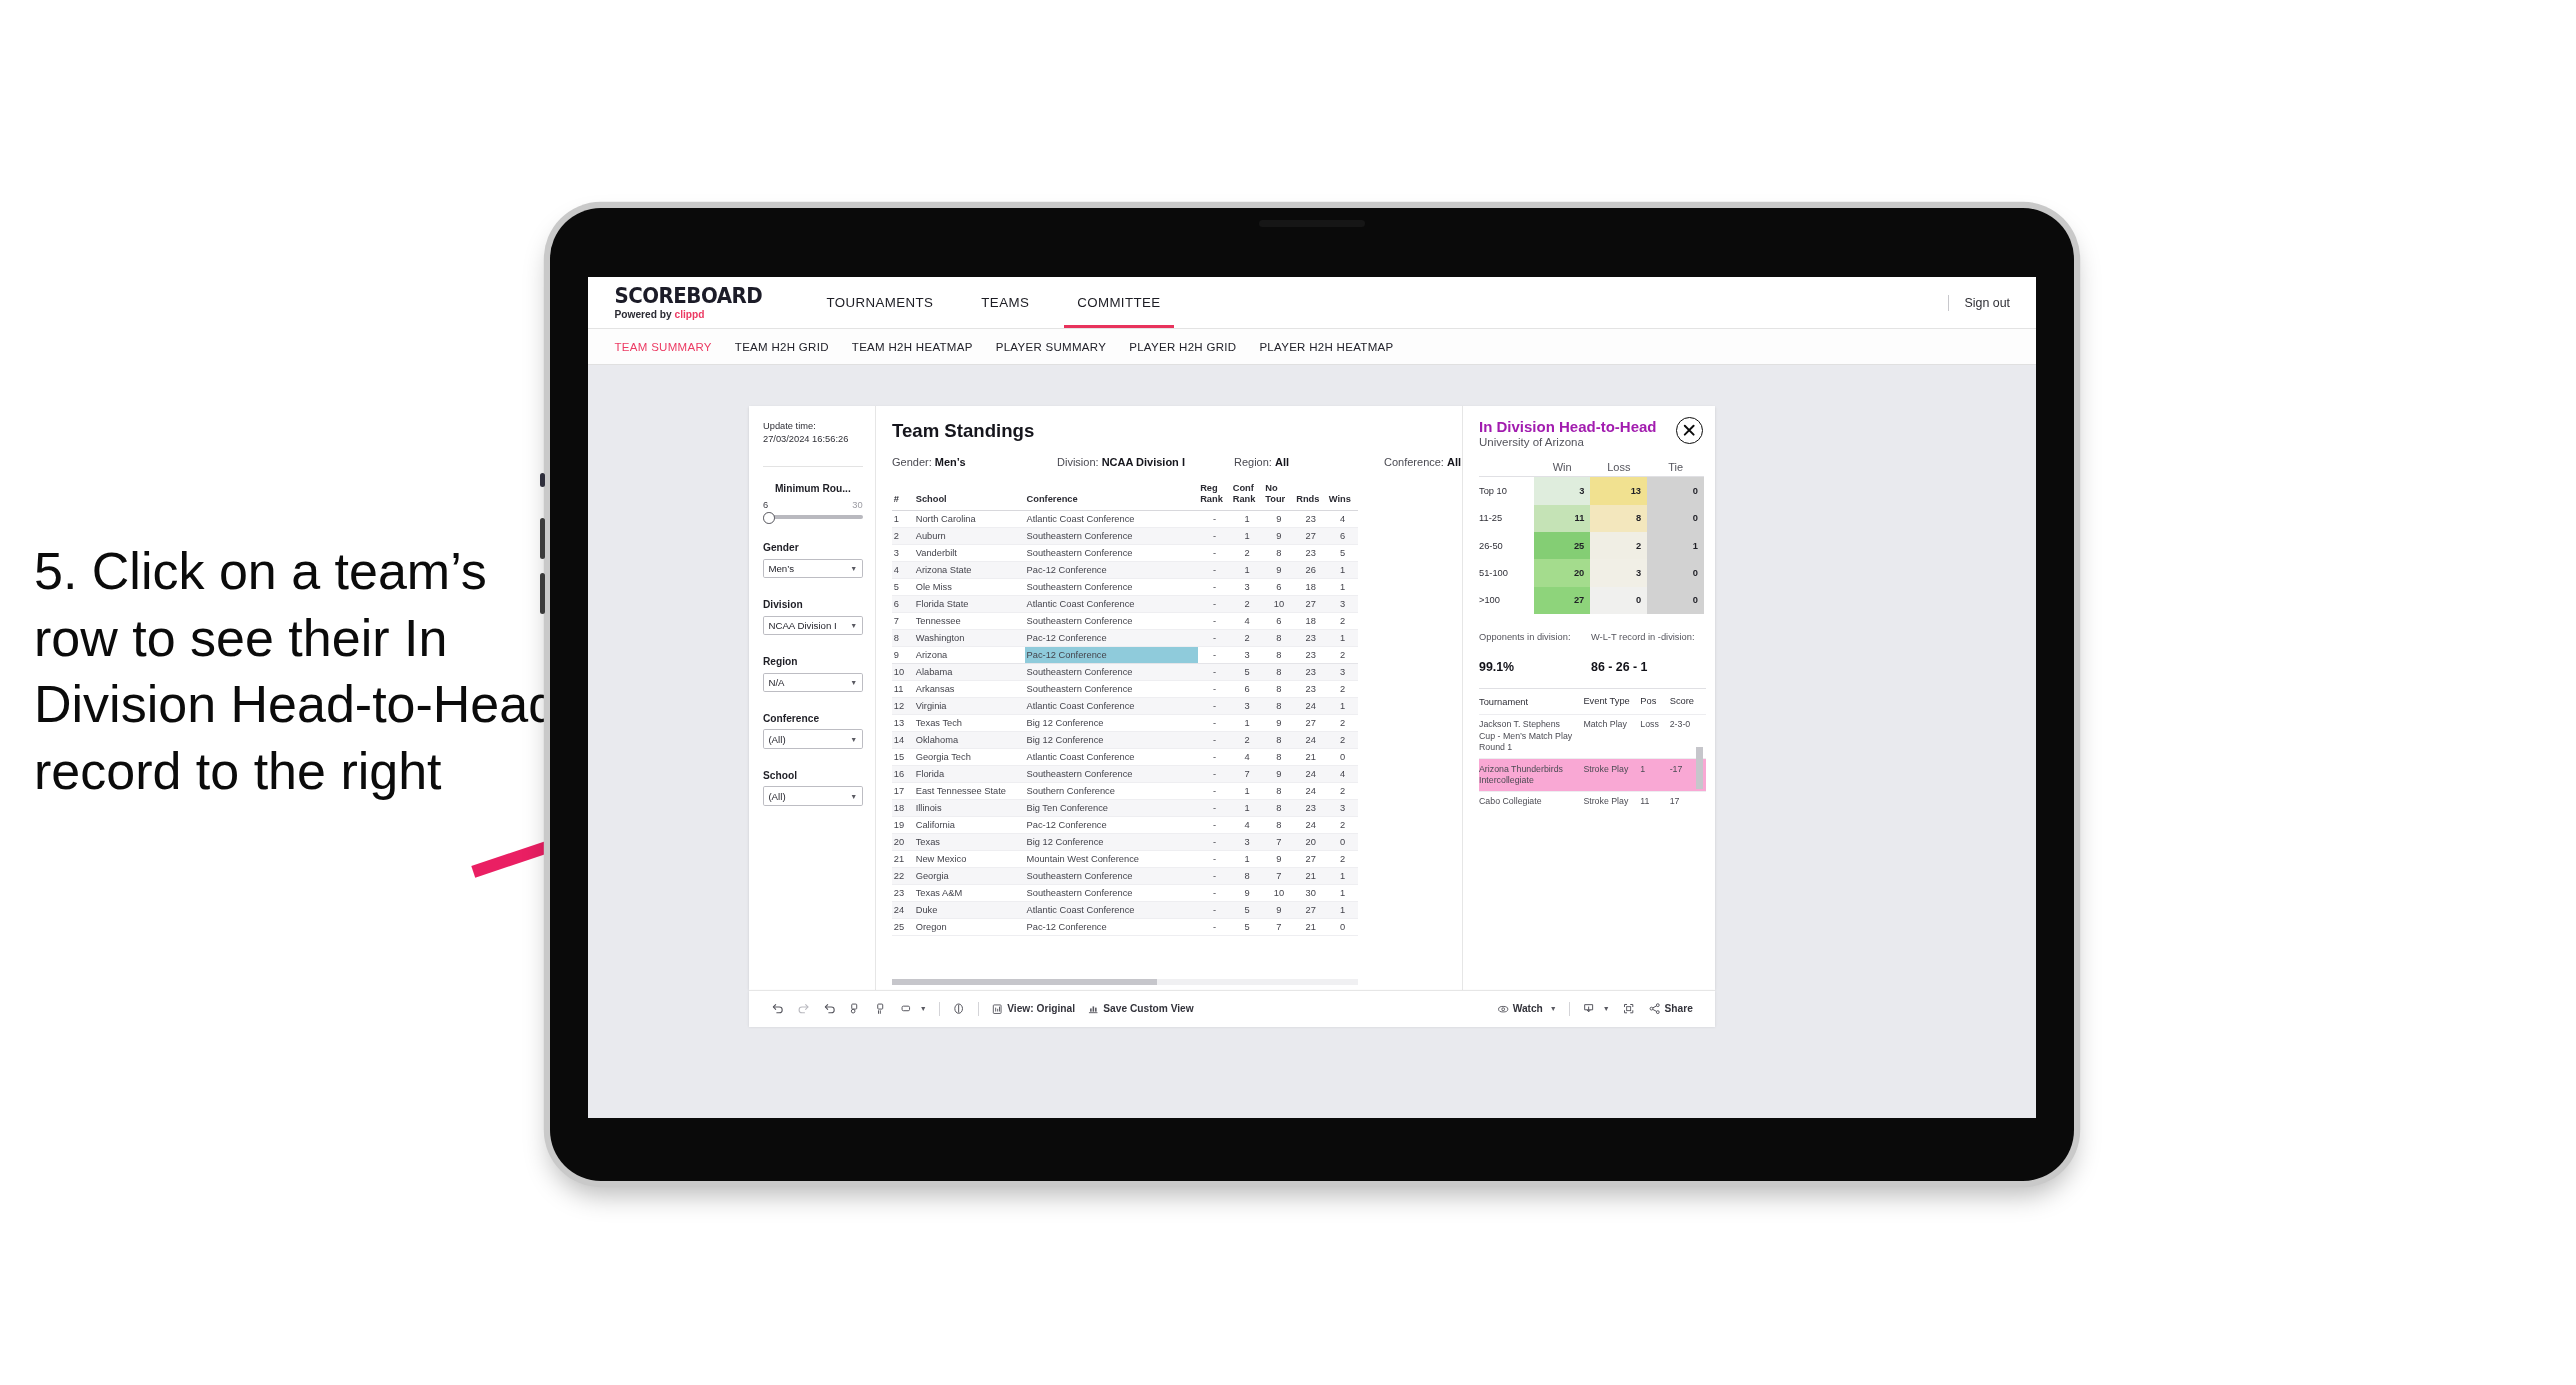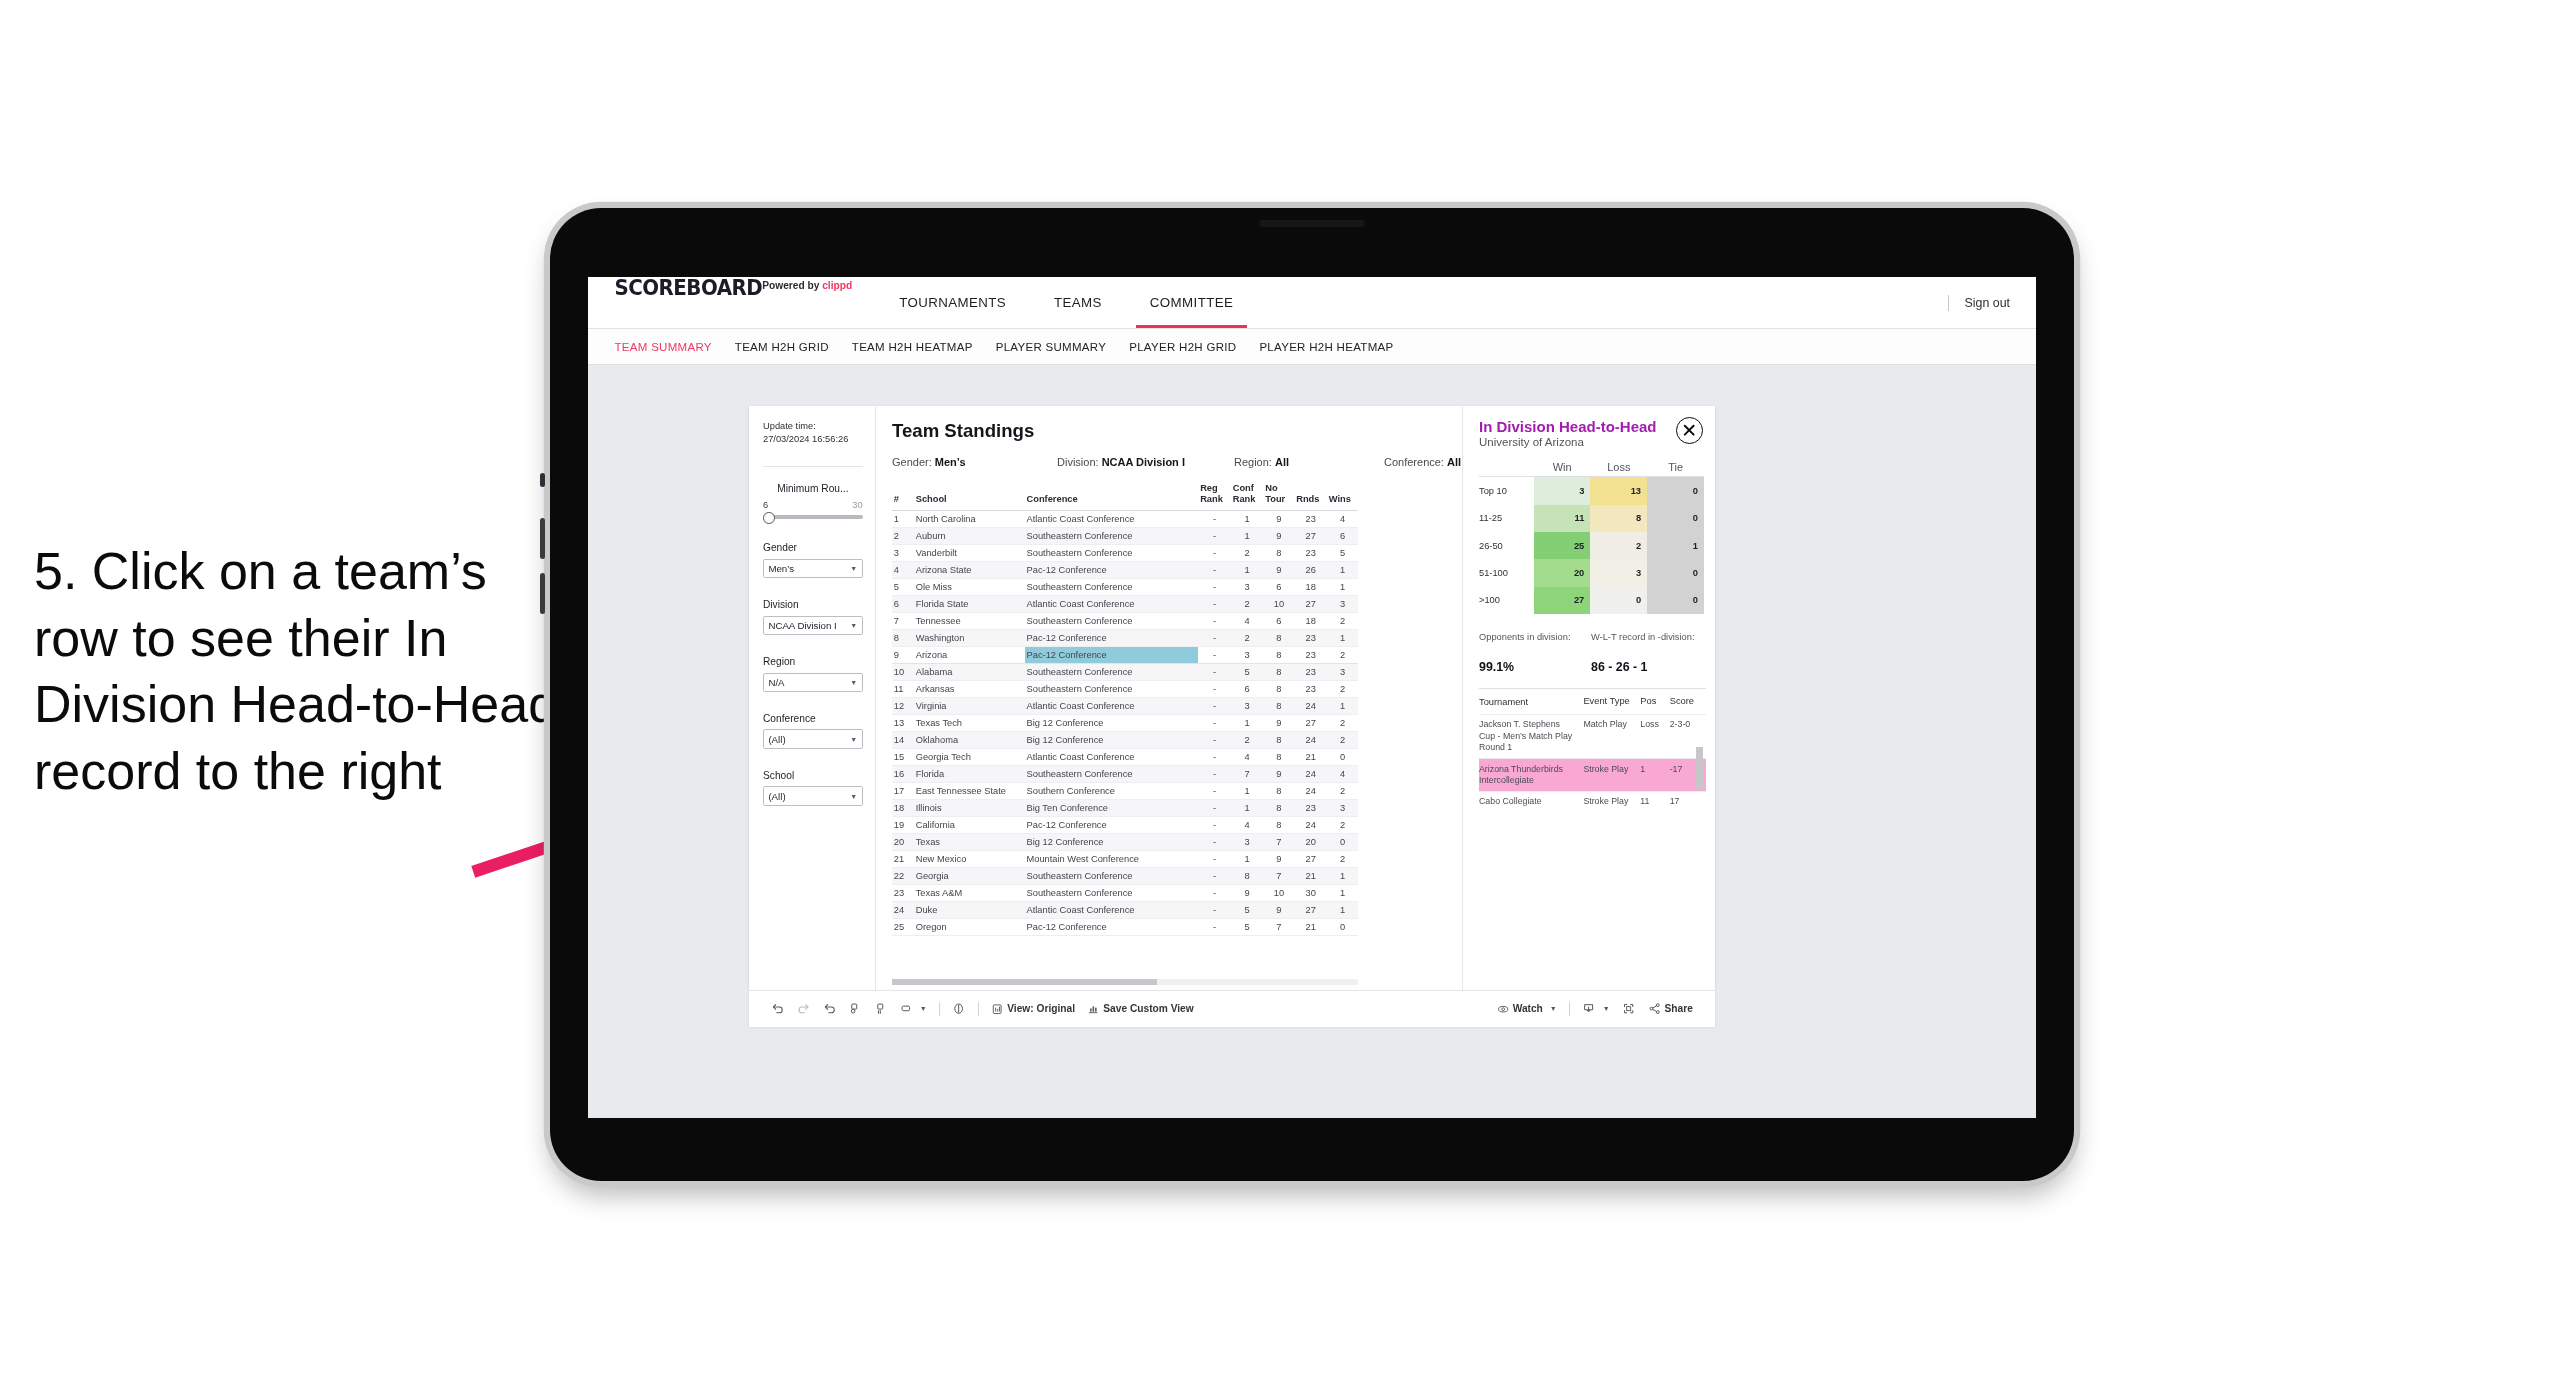--- a/index.html
+++ b/index.html
@@ -23,21 +23,21 @@
   .btn-v1{left:-9.7px;top:265px;width:4.4px;height:14px;background:#2f2f3c;}
   .btn-v2{left:-9.7px;top:310px;width:4.4px;height:41px;}
   .btn-v3{left:-9.7px;top:365px;width:4.4px;height:41px;}
 
   .screen{position:absolute;left:38px;top:69px;width:1448px;height:841px;
     background:#e9eaee;overflow:hidden;}
 
   
   .appbar{height:51px;background:#ffffff;display:flex;align-items:stretch;
     border-bottom:0.9px solid #e3e3e3;}
-  .brand{display:flex;flex-direction:row;justify-content:center;
+  .brand{display:flex;flex-direction:column;justify-content:center;
     padding:0 23px 0 26.5px;min-width:165px;}
   .brand-title{font-family:"DejaVu Sans Condensed","Liberation Sans",sans-serif;
     font-weight:800;font-size:22px;letter-spacing:-0.5px;color:#1c1c28;line-height:1;}
   .brand-sub{font-size:10.2px;color:#2b2b33;margin-top:2.7px;font-weight:600;}
   .brand-sub b{color:#ec3a63;font-weight:800;}
   .navitem{display:flex;align-items:center;padding:0 24px;font-size:13.3px;
     color:#1d1d24;letter-spacing:0.4px;position:relative;cursor:pointer;}
   .navitem.active:after{content:"";position:absolute;left:10.6px;right:10.6px;bottom:0;
     height:2.7px;background:#e8335c;}
   .appbar-right{margin-left:auto;display:flex;align-items:center;
@@ -53,21 +53,21 @@
   
   .canvas{position:relative;height:754px;background:#e9eaee;}
   .viz{position:absolute;left:161px;top:41px;width:966px;height:584px;
     background:#ffffff;box-shadow:0 0.9px 2.7px rgba(0,0,0,.13);display:flex;}
 
   
   .rail{width:127px;border-right:0.9px solid #e6e6e6;padding:14px 12.4px 0 14px;box-sizing:border-box;}
   .rail .upd{font-size:9.3px;color:#2e2e35;line-height:1.45;}
   .rail hr{border:none;border-top:0.9px solid #e3e3e3;margin:19.5px 0 16px 0;}
   .f-block{margin-bottom:21px;}
-  .f-label{font-size:10.2px;font-weight:400;color:#1e1e25;margin-bottom:5.3px;}
+  .f-label{font-size:10.2px;font-weight:700;color:#1e1e25;margin-bottom:5.3px;}
   .f-label.center{text-align:center;}
   .slider-nums{display:flex;justify-content:space-between;font-size:9.3px;color:#3a3a42;margin-bottom:3.5px;}
   .slider-nums .max{color:#9b9ba2;}
   .slider{position:relative;height:8px;}
   .slider .track{position:absolute;left:5.3px;right:0;top:1.8px;height:4.4px;background:#b9b9bf;border-radius:2.7px;}
   .slider .knob{position:absolute;left:0;top:-0.9px;width:9.7px;height:9.7px;border-radius:50%;
     background:#ffffff;border:1.4px solid #55555c;}
   .select{height:17.7px;border:0.9px solid #bdbdc3;background:#fff;border-radius:1.8px;
     display:flex;align-items:center;padding:0 4.4px;font-size:9.7px;color:#1f1f27;
     justify-content:space-between;cursor:pointer;overflow:hidden;white-space:nowrap;}

